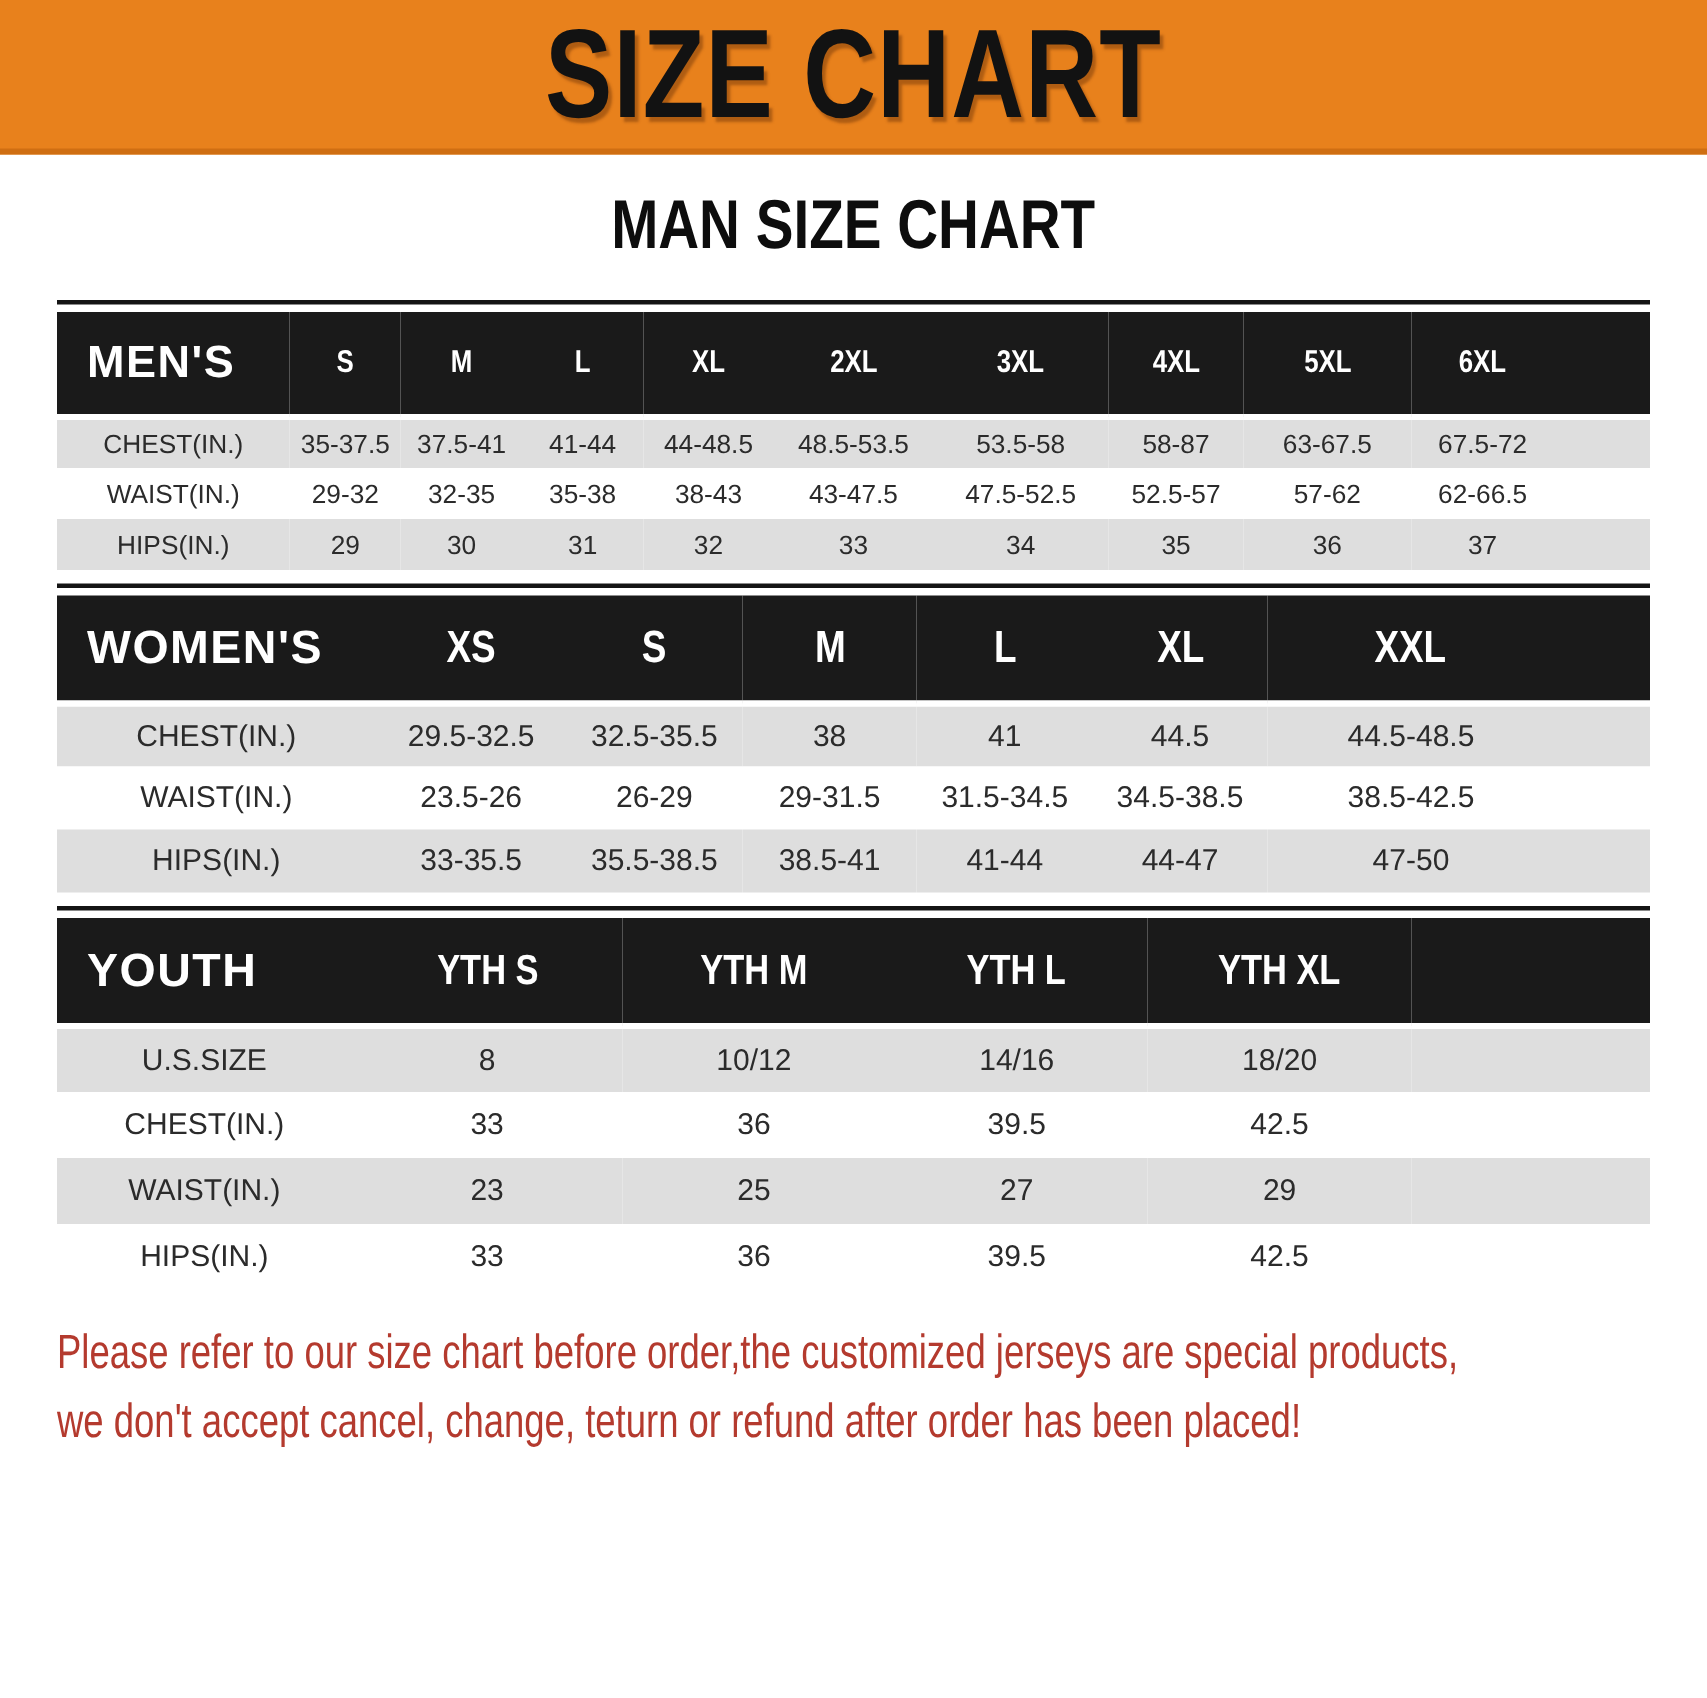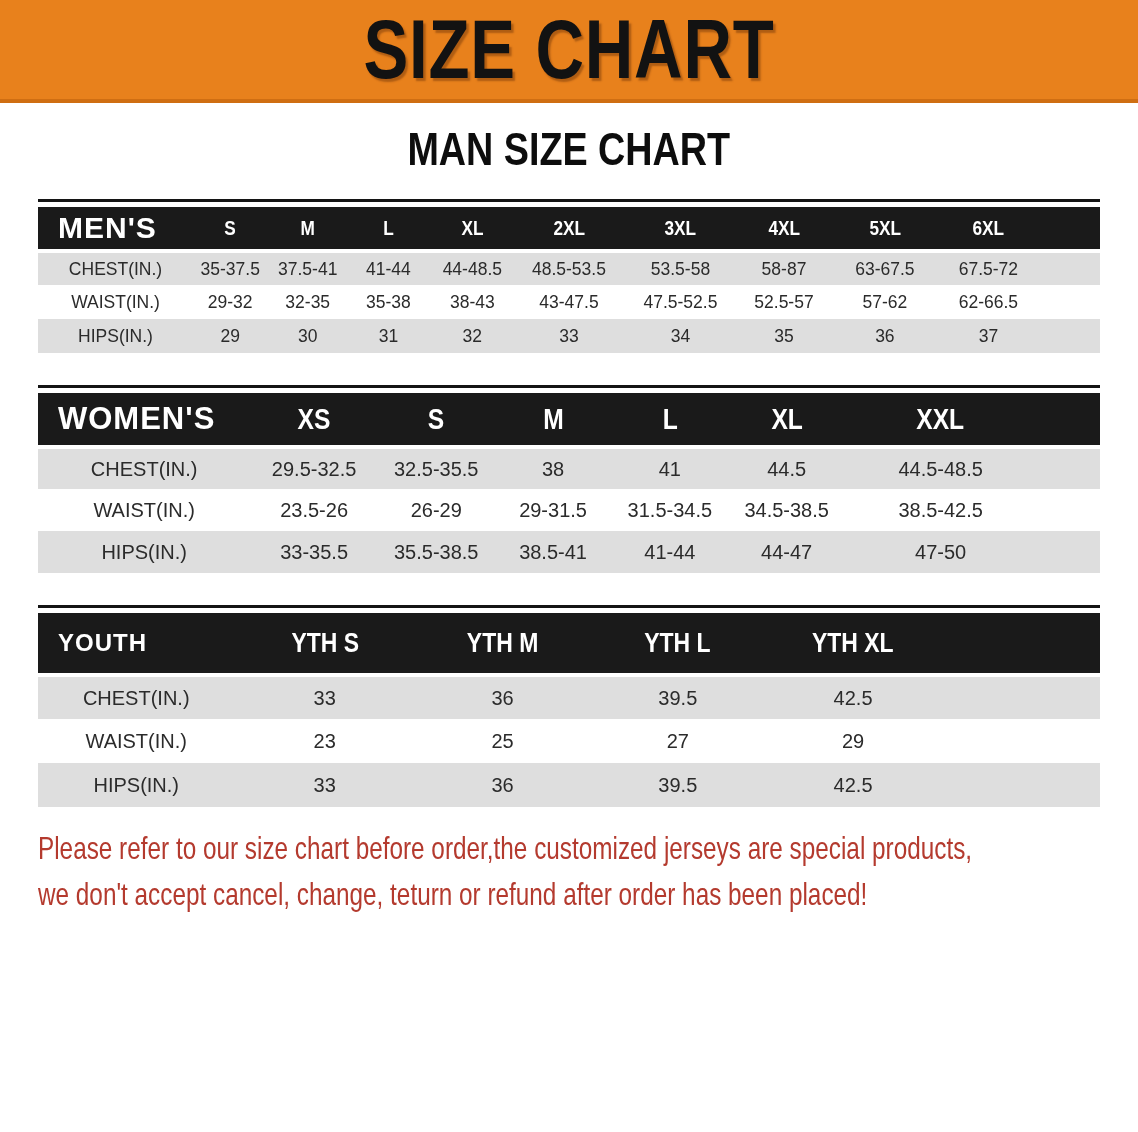--- a/index.html
+++ b/index.html
@@ -23,26 +23,26 @@
   h2.section-heading { margin: 0; text-align: center; line-height: 52px; }
   h2.section-heading > span {
     display: inline-block; transform: scaleX(0.82);
     font-size: 46px; font-weight: 800; color: #0d0d0d; white-space: nowrap;
   }
   .sec-men    h2 { margin-top: 20px; text-align: center; }
   .sec-women  h2 { margin-top: 36px; }
   .sec-youth  h2 { margin-top: 48px; }
   
   .tablewrap { margin: 16px 38px 0 38px; }
-  .sec-women .tablewrap, .sec-youth .tablewrap { margin-top: 32px; }
+  .sec-women .tablewrap, .sec-youth .tablewrap { margin-top: 9px; }
   .topline { height: 3px; background: #141414; margin-bottom: 5px; }
   table { width: 100%; border-collapse: collapse; table-layout: fixed; }
   thead th {
     background: #1A1A1A; color: #ffffff; font-weight: 700;
-    padding: 4px; text-align: center; border-bottom: 4px solid #ffffff;
+    padding: 17px; text-align: center; border-bottom: 4px solid #ffffff;
   }
   thead th.tlabel { text-align: left; padding-left: 20px; letter-spacing: 1px; }
   .szx { display: inline-block; transform: scaleX(0.82); font-weight: 700; white-space: nowrap; }
   tbody tr { background: #ffffff; }
   tbody tr:nth-child(odd) { background: #DEDEDE; }
   tbody th, tbody td {
     font-weight: 400; text-align: center; color: #2b2b2b; padding: 0;
   }
   
   table.t-men   thead th { height: 40px; }
@@ -51,21 +51,21 @@
   table.t-men   tbody tr { height: 34px; }
   table.t-men   tbody th, table.t-men tbody td { font-size: 17.5px; }
 
   table.t-women thead th { height: 54px; }
   table.t-women thead th.tlabel { font-size: 31px; }
   table.t-women .szx { font-size: 30px; }
   table.t-women tbody tr { height: 42px; }
   table.t-women tbody th, table.t-women tbody td { font-size: 20px; }
 
   table.t-youth thead th { height: 62px; }
-  table.t-youth thead th.tlabel { font-size: 24px; }
+  table.t-youth thead th.tlabel { font-size: 31px; }
   table.t-youth .szx { font-size: 28px; }
   table.t-youth tbody tr { height: 44px; }
   table.t-youth tbody th, table.t-youth tbody td { font-size: 20px; }
   
   .disclaimer { margin: 18px 0 0 38px; color: #B43A2E; }
   .disclaimer p { margin: 0; font-size: 32px; line-height: 46px; white-space: nowrap; }
   .disclaimer p > span {
     display: inline-block; transform: scaleX(0.76); transform-origin: left center;
     white-space: nowrap;
   }
@@ -238,20 +238,28 @@
               <th class="tlabel">YOUTH</th>
               <th><span class="szx">YTH S</span></th>
               <th><span class="szx">YTH M</span></th>
               <th><span class="szx">YTH L</span></th>
               <th><span class="szx">YTH XL</span></th>
               <th></th>
             </tr>
           </thead>
           <tbody>
             <tr>
+              <th>U.S.SIZE</th>
+              <td>8</td>
+              <td>10/12</td>
+              <td>14/16</td>
+              <td>18/20</td>
+              <td></td>
+            </tr>
+            <tr>
               <th>CHEST(IN.)</th>
               <td>33</td>
               <td>36</td>
               <td>39.5</td>
               <td>42.5</td>
               <td></td>
             </tr>
             <tr>
               <th>WAIST(IN.)</th>
               <td>23</td>

